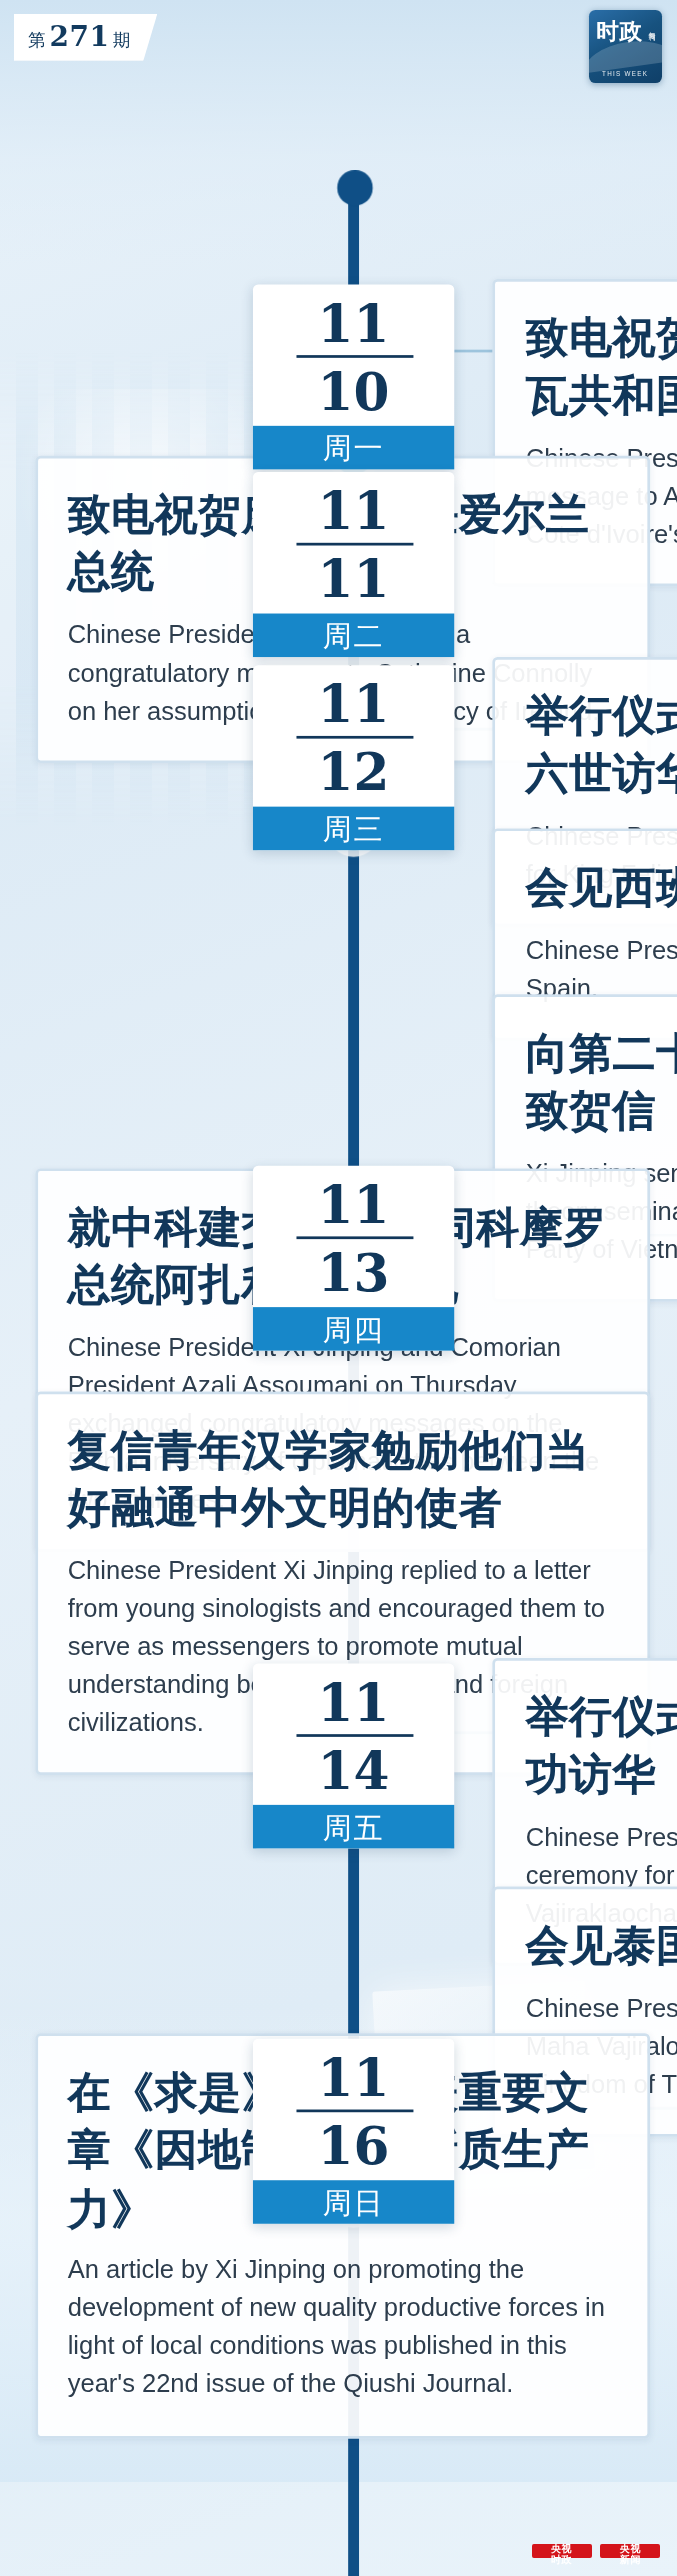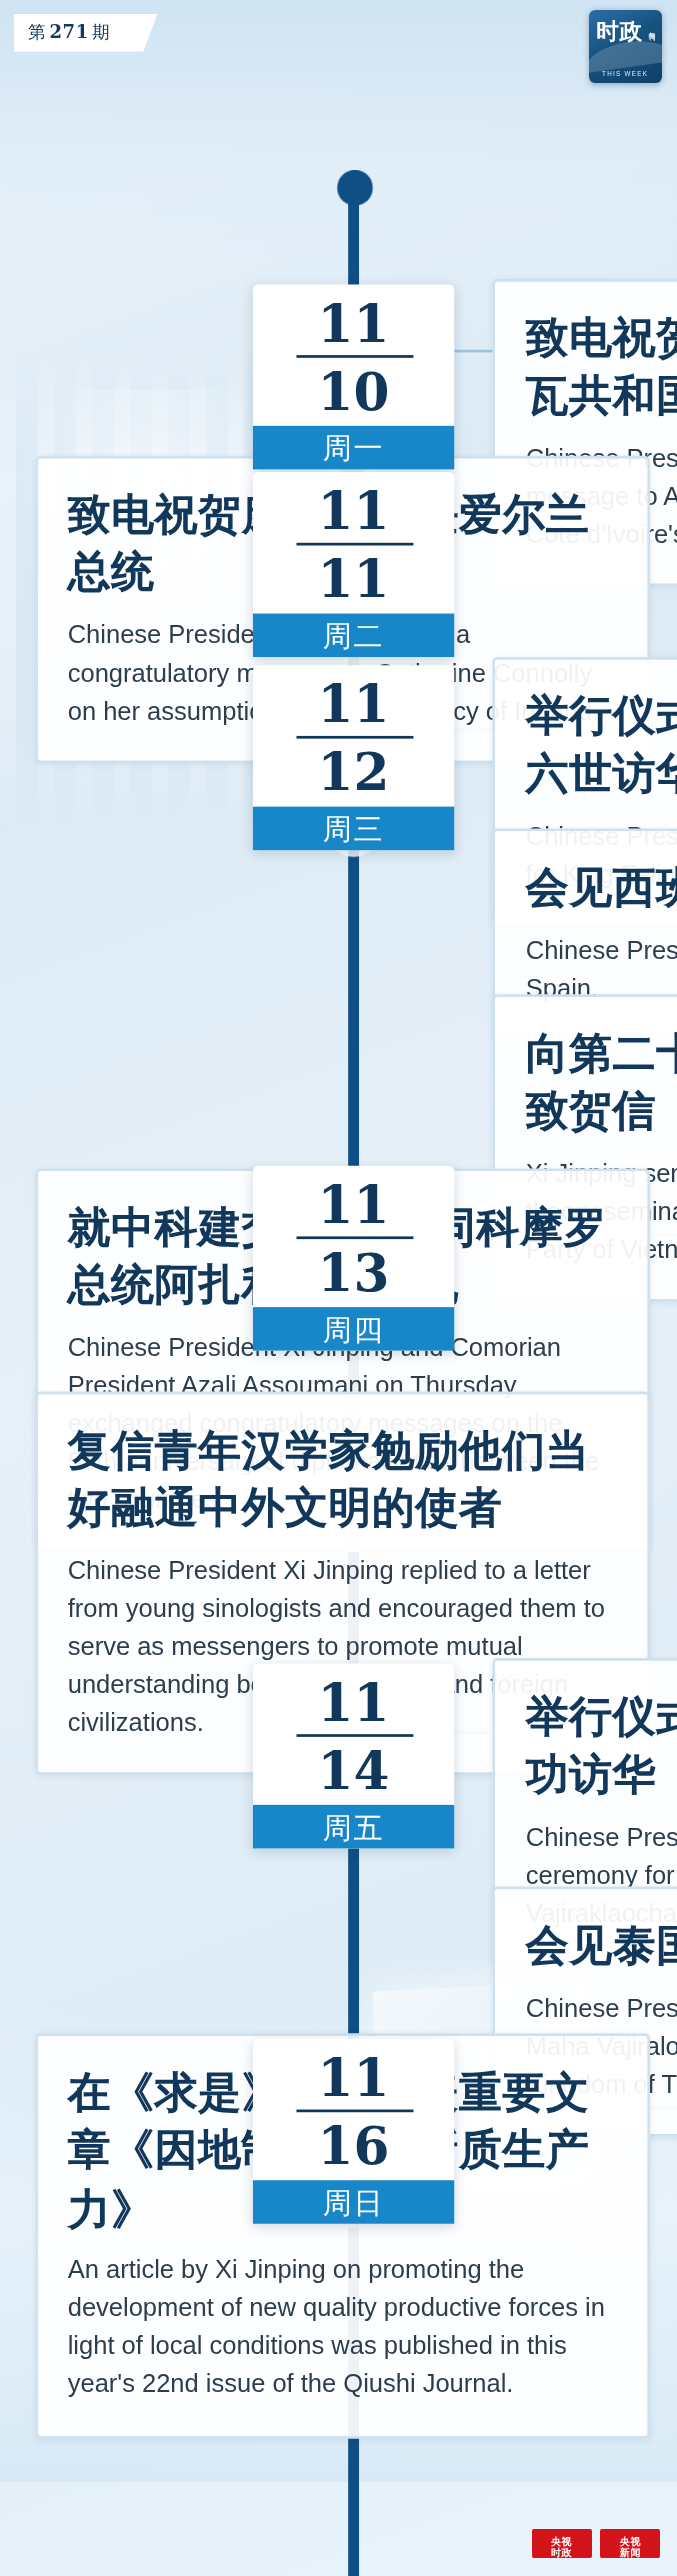--- a/index.html
+++ b/index.html
@@ -84,21 +84,21 @@
     font-family: "DejaVu Serif", serif;
     font-size: 17.6px;
     letter-spacing: 0.6px;
     clip-path: polygon(0 0, 100% 0, calc(100% - 14px) 100%, 0 100%);
     box-shadow: 0 1.3px 3.8px rgba(20,60,95,0.10);
     display: flex;
     align-items: baseline;
     gap: 1.3px;
   }
   .issue-badge .num {
-    font-size: 18px;
+    font-size: 28px;
     font-weight: bold;
     padding: 0 1.9px;
   }
   .logo {
     position: absolute;
     top: 10px;
     right: 16.3px;
     width: 73px;
     height: 73px;
     background: linear-gradient(150deg, #2a6ea8 0%, #17527f 45%, #0f3f68 100%);
@@ -277,26 +277,26 @@
   }
   .footer-logos {
     position: absolute;
     right: 17.6px;
     bottom: 17.6px;
     display: flex;
     gap: 8.8px;
   }
   .flogo {
     width: 60px;
-    height: 29px;
+    height: 14px;
     background: #d4141b;
     color: #fff;
     border-radius: 1.9px;
     display: flex;
-    align-items: flex-end;
+    align-items: flex-start;
     justify-content: center;
     gap: 2.5px;
     font-size: 10.7px;
     font-weight: bold;
     letter-spacing: 0.6px;
     font-family: "DejaVu Sans", sans-serif;
   }
   .flogo .stack {
     display: flex;
     flex-direction: column;

